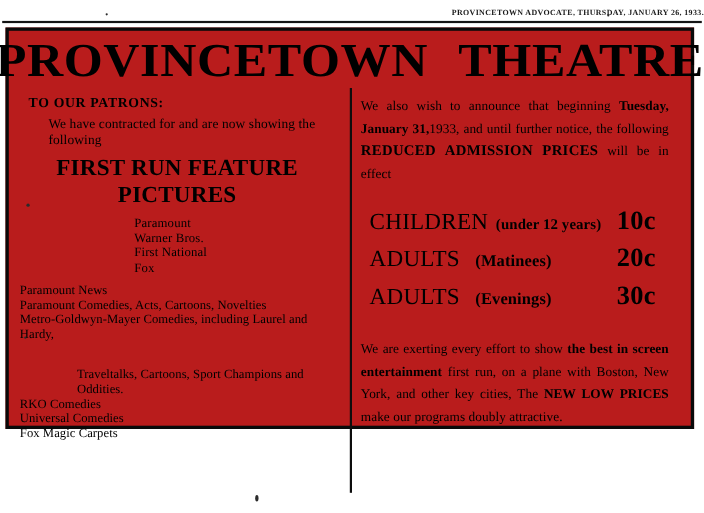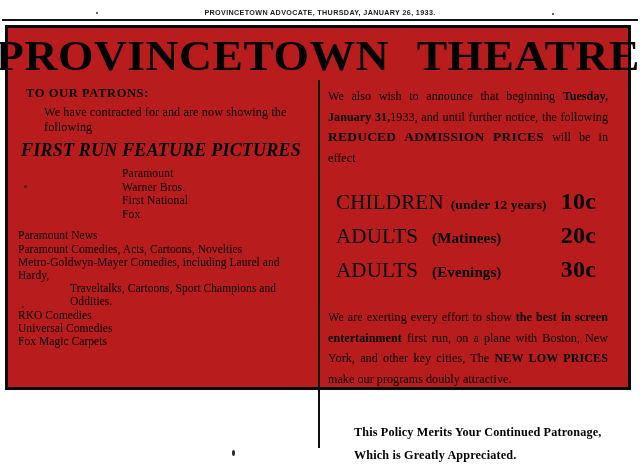--- a/index.html
+++ b/index.html
@@ -16,22 +16,22 @@
     color: #000000;
     position: relative;
   }
 
   
   .masthead {
     position: absolute;
     top: 8px;
     left: 0;
     width: 640px;
-    text-align: center;
-    font-family: Liberation Sans, sans-serif;
+    text-align: right;
+    font-family: Liberation Serif, serif;
     font-weight: bold;
     font-size: 7.2px;
     letter-spacing: 0.35px;
     color: #1a1a1a;
     white-space: nowrap;
   }
   .masthead-rule {
     position: absolute;
     top: 19px;
     left: 2px;
@@ -104,26 +104,25 @@
     letter-spacing: 0.6px;
     margin: 0 0 4px 8px;
   }
   .patrons-sub {
     font-size: 12.2px;
     margin: 0 0 5px 26px;
     letter-spacing: 0.1px;
   }
   .head-bold {
     font-weight: bold;
-    font-size: 18px;
+    font-size: 21px;
     letter-spacing: 0.2px;
     margin: 0 0 6px 0;
     text-align: center;
     padding-right: 6px;
-    font-style: italic;
   }
   .studio-list {
     list-style: none;
     margin: 0 0 8px 0;
     padding: 0 0 0 104px;
   }
   .studio-list li {
     font-size: 11.6px;
     line-height: 13.6px;
     letter-spacing: 0.15px;
@@ -140,20 +139,21 @@
   .shorts-list li {
     font-size: 11.5px;
     line-height: 13.2px;
     letter-spacing: 0.05px;
   }
   .shorts-list li.indent-1 {
     padding-left: 42px;
   }
   .shorts-list li.indent-2 {
     padding-left: 52px;
+    margin-top: 24px;
   }
 
   
   .r-para {
     font-size: 12.1px;
     line-height: 20.5px;
     letter-spacing: 0.05px;
     margin: 0;
     text-align: justify;
     padding-right: 12px;
@@ -283,24 +283,20 @@
       </div>
       <div class="price-row r3">
         <span class="price-label">ADULTS</span>
         <span class="price-qual">(Evenings)</span>
         <span class="price-amt">30c</span>
       </div>
     </div>
 
     <p class="r-para second"><span>We are exerting every effort to show </span><b>the best in screen entertainment</b><span> first run, on a plane with Boston, New York, and other key cities,  The </span><b>NEW LOW PRICES</b><span> make our programs doubly attractive.</span></p>
 
-    <div class="merits">
-      <div>This Policy Merits Your Continued Patronage,</div>
-      <div>Which is Greatly Appreciated.</div>
-    </div>
 
   </div>
 </div>
 
 <div class="speck" style="left:24px;  top:185px; width:3px; height:3px;"></div>
 <div class="speck" style="left:22px;  top:306px; width:2px; height:2px;"></div>
 <div class="speck" style="left:232px; top:450px; width:3px; height:6px;"></div>
 <div class="speck" style="left:96px;  top:12px;  width:2px; height:2px;"></div>
 <div class="speck" style="left:552px; top:13px;  width:2px; height:2px;"></div>
 

